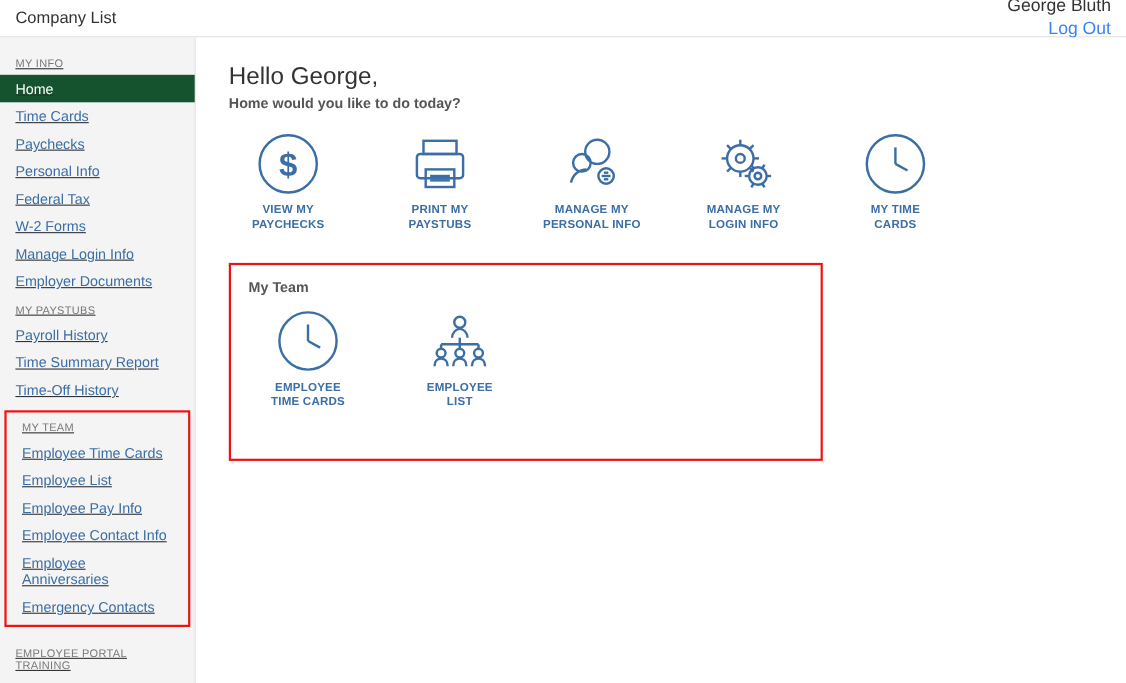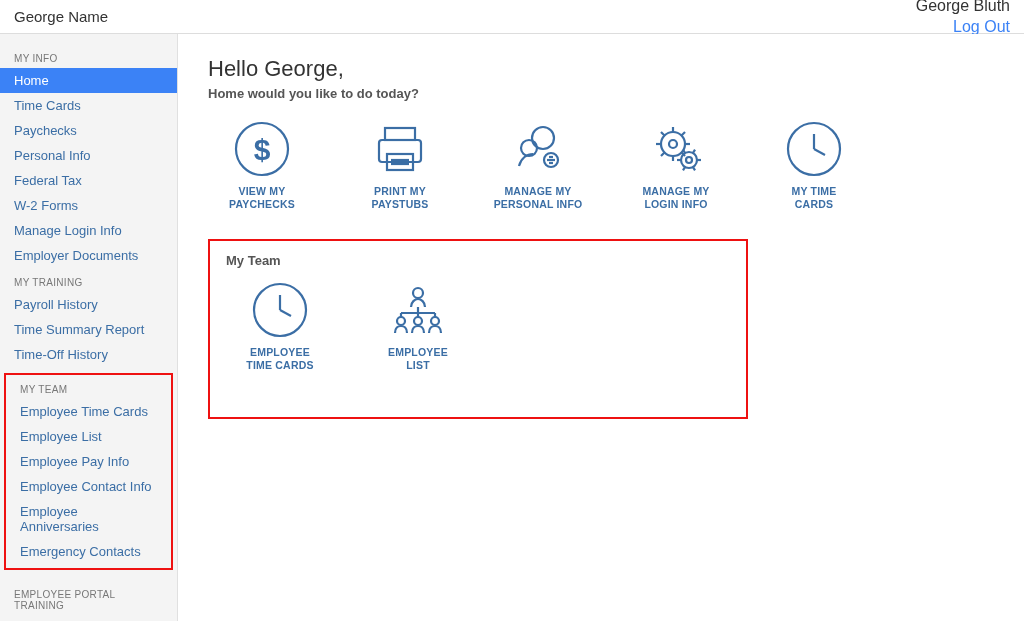--- a/index.html
+++ b/index.html
@@ -2,63 +2,63 @@
 <html><head>
 <meta charset="utf-8">
 <style>
 * { box-sizing: border-box; margin: 0; padding: 0; }
 body { font-family: Arial, Helvetica, sans-serif; font-size: 13px; color: #333; background: #f4f4f4; width: 1024px; height: 621px; overflow: hidden; }
 .topbar { height: 34px; background: #fff; border-bottom: 1px solid #ddd; display: flex; align-items: center; padding: 0 14px; justify-content: space-between; }
 .topbar .company { font-size: 15px; }
 .topbar .user { text-align: right; font-size: 16px; line-height: 1.3; }
 .topbar .logout { color: #3b82f6; cursor: pointer; }
 .layout { display: flex; height: calc(621px - 34px); }
-.sidebar { width: 178px; background: #f4f4f4; border-right: 1px solid #e0e0e0; padding-top: 10px; }
+.sidebar { width: 178px; background: #f4f4f4; border-right: 1px solid #e0e0e0; padding-top: 10px; text-decoration: underline; }
 .section-header { font-size: 10px; color: #777; letter-spacing: .3px; padding: 9px 14px 4px; }
 .nav-item { display: block; padding: 5px 14px; color: #3b6ea5; font-size: 13px; cursor: pointer; }
-.nav-item.active { background: #3b82f6; color: #fff; }
+.nav-item.active { background: #14532d; color: #fff; }
 .highlight-box { border: 2px solid #e11; margin: 6px 4px 10px; padding-bottom: 4px; }
 .main { flex: 1; padding: 22px 30px; background: #fff; }
 .greeting { font-size: 22px; font-weight: normal; margin-bottom: 4px; }
 .subgreet { font-size: 13px; font-weight: bold; color: #555; margin-bottom: 18px; }
 .tiles { display: flex; gap: 30px; flex-wrap: wrap; margin-bottom: 28px; }
 .tile { width: 108px; text-align: center; cursor: pointer; }
 .tile .icon { width: 60px; height: 60px; margin: 0 auto 6px; display: flex; align-items: center; justify-content: center; }
 .tile .label { font-size: 10.5px; font-weight: bold; color: #3b6ea5; letter-spacing: .2px; line-height: 1.25; white-space: pre-line; text-align: center; }
 .team-section { border: 2px solid #e11; padding: 12px 16px 16px; width: 540px; }
 .team-title { font-size: 13px; font-weight: bold; color: #555; margin-bottom: 12px; }
 svg { overflow: visible; }
 .s3b { stroke: #3b6ea5; fill: none; stroke-width: 2.2; }
 </style>
 </head>
 <body>
 
 <div class="topbar">
-  <div class="company">George Name</div>
+  <div class="company">Company List</div>
   <div class="user">
     <div>George Bluth</div>
     <div class="logout">Log Out</div>
   </div>
 </div>
 
 <div class="layout">
   <div class="sidebar" id="sidebar">
       <div>
         <div class="section-header">MY INFO</div>
         <div class="nav-item active">Home</div>
         <div class="nav-item">Time Cards</div>
         <div class="nav-item">Paychecks</div>
         <div class="nav-item">Personal Info</div>
         <div class="nav-item">Federal Tax</div>
         <div class="nav-item">W-2 Forms</div>
         <div class="nav-item">Manage Login Info</div>
         <div class="nav-item">Employer Documents</div>
       </div>
       <div>
-        <div class="section-header">MY TRAINING</div>
+        <div class="section-header">MY PAYSTUBS</div>
         <div class="nav-item">Payroll History</div>
         <div class="nav-item">Time Summary Report</div>
         <div class="nav-item">Time-Off History</div>
       </div>
       <div class="highlight-box">
         <div class="section-header">MY TEAM</div>
         <div class="nav-item">Employee Time Cards</div>
         <div class="nav-item">Employee List</div>
         <div class="nav-item">Employee Pay Info</div>
         <div class="nav-item">Employee Contact Info</div>

